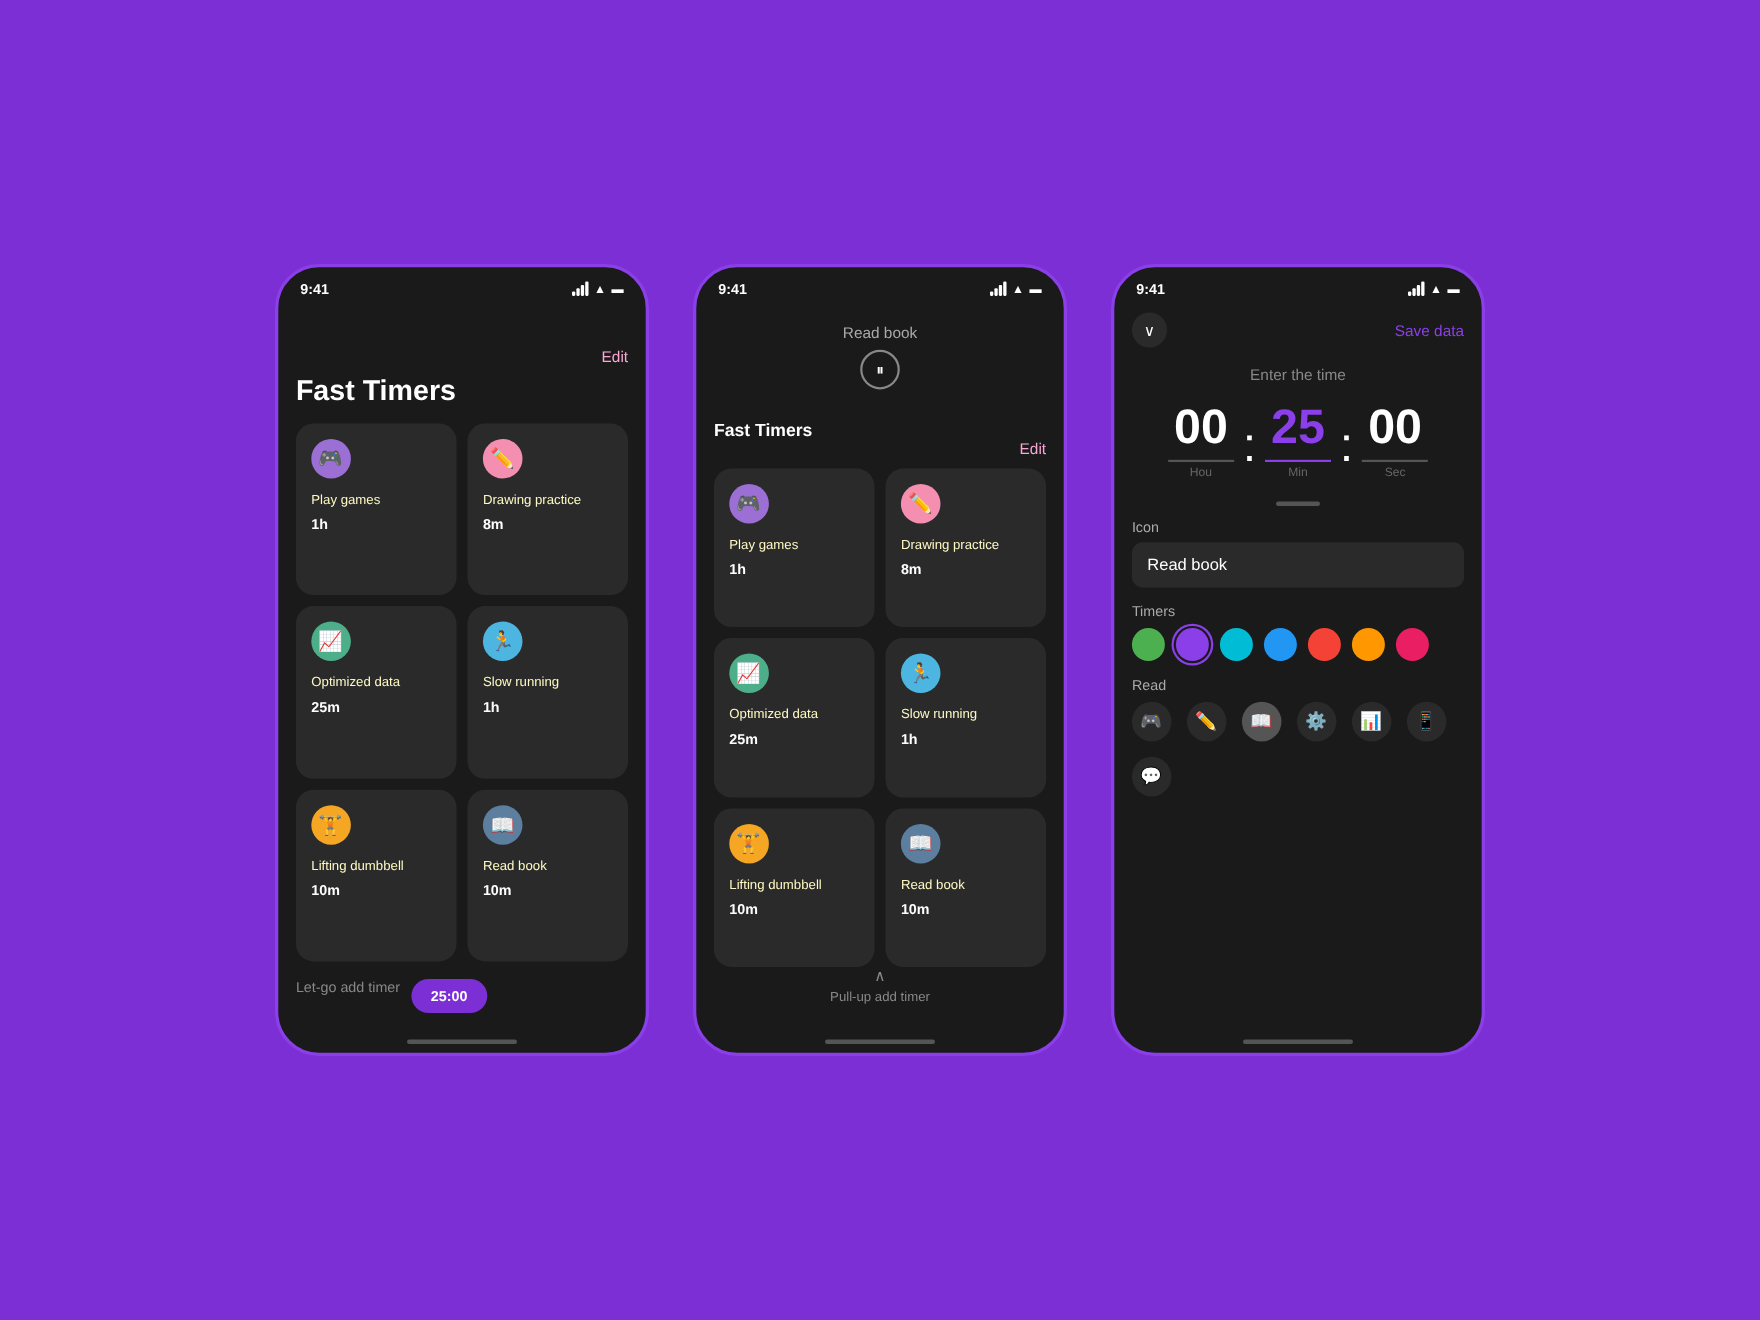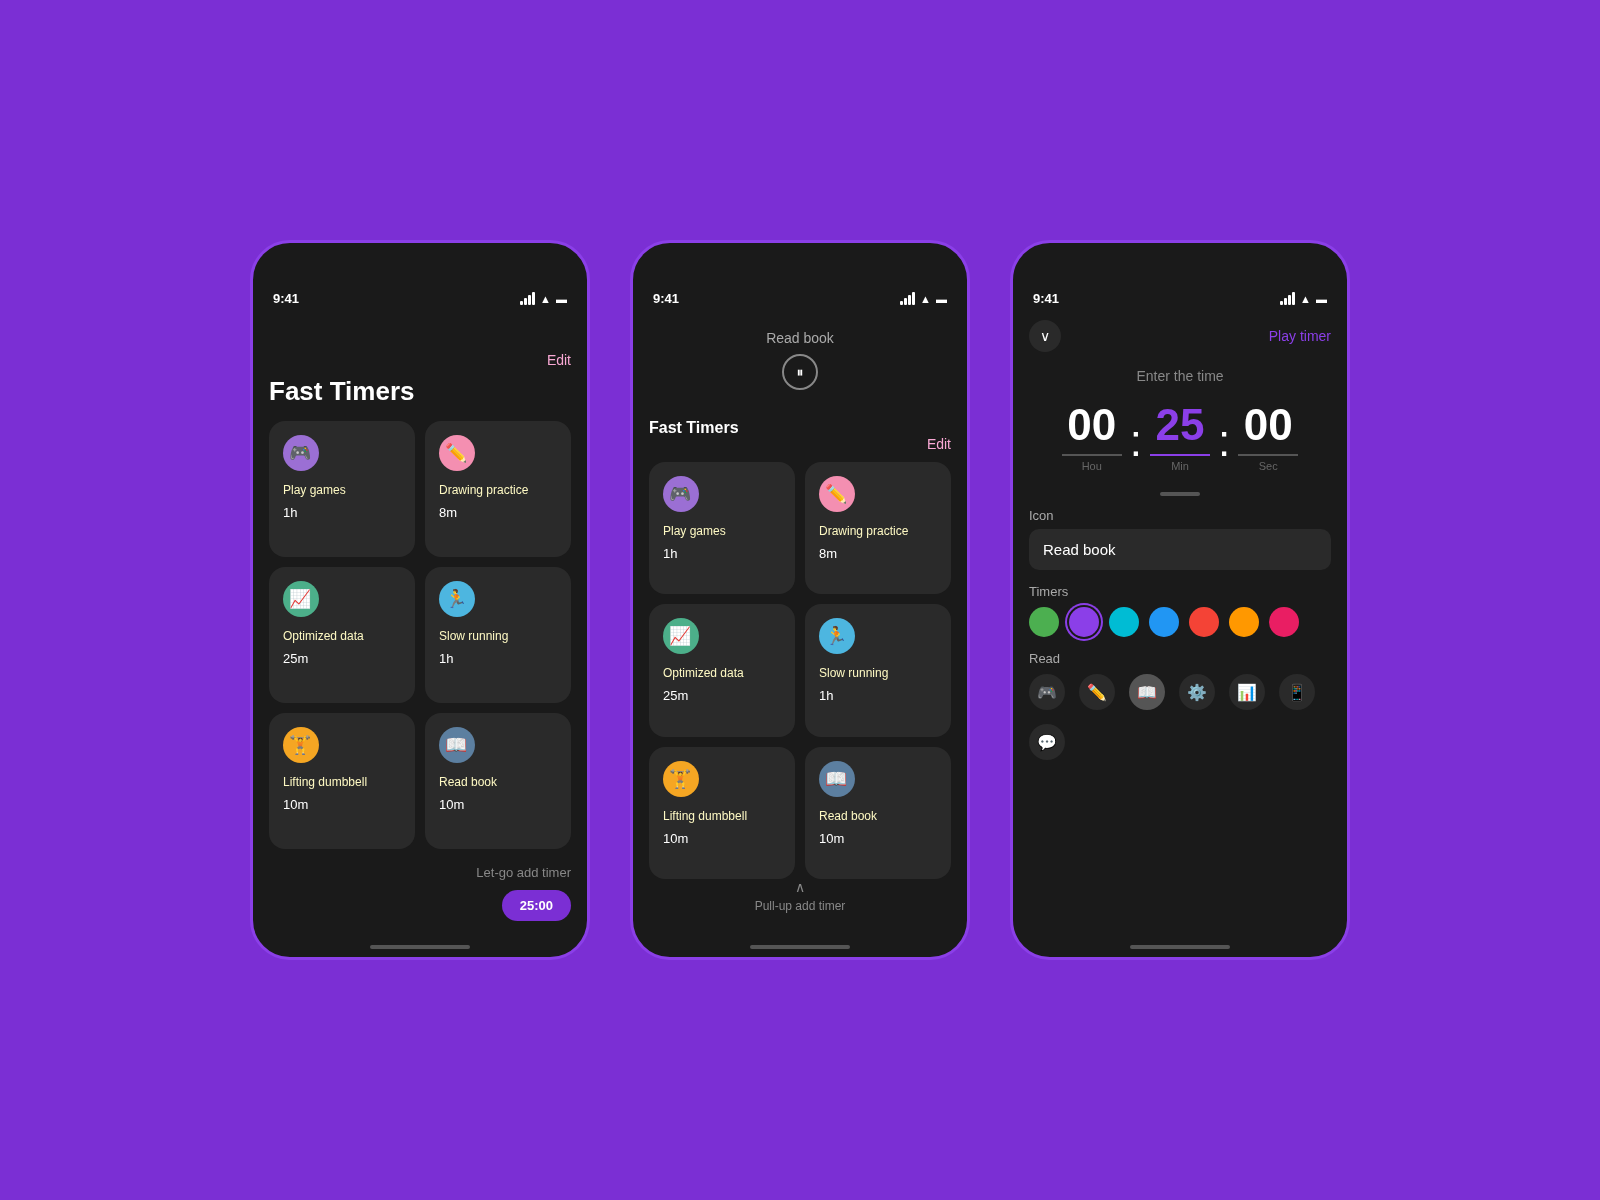--- a/index.html
+++ b/index.html
@@ -24,21 +24,20 @@
       position: relative;
       overflow: hidden;
       display: flex;
       flex-direction: column;
     }
     .status-bar {
       display: flex;
       justify-content: space-between;
       padding: 12px 20px 6px;
       flex-shrink: 0;
-      margin-top: 36px;
     }
     .status-time {
       color: white;
       font-size: 13px;
       font-weight: 600;
     }
     .status-icons {
       display: flex;
       align-items: center;
       gap: 5px;
@@ -97,26 +96,25 @@
       font-size: 18px;
     }
     .timer-name {
       color: #fef9c3;
       font-size: 12px;
       margin-top: 4px;
     }
     .timer-duration {
       color: white;
       font-size: 13px;
-      font-weight: 400;
+      font-weight: 700;
     }
     .add-timer-section {
       display: flex;
-      flex-direction: column;
-      align-items: flex-end;
+      align-items: flex-start;
       gap: 10px;
       margin-top: 16px;
     }
     .add-timer-label {
       color: #888;
       font-size: 13px;
     }
     .timer-bubble {
       background: #7b2fd4;
       color: white;
@@ -482,21 +480,21 @@
         <span style="height:10px"></span>
         <span style="height:13px"></span>
       </div>
       <span class="wifi-icon">▲</span>
       <span class="battery-icon">▬</span>
     </div>
   </div>
   <div class="phone-content">
     <div class="phone3-header">
       <button class="chevron-btn">∨</button>
-      <button class="save-timer-btn">Play timer</button>
+      <button class="save-timer-btn">Save data</button>
     </div>
     <div class="enter-time-label">Enter the time</div>
     <div class="time-input-row">
       <div class="time-input-group">
         <div class="time-value">00</div>
         <div class="time-unit-label">Hou</div>
       </div>
       <div class="time-colon-sep">:</div>
       <div class="time-input-group">
         <div class="time-value active">25</div>

